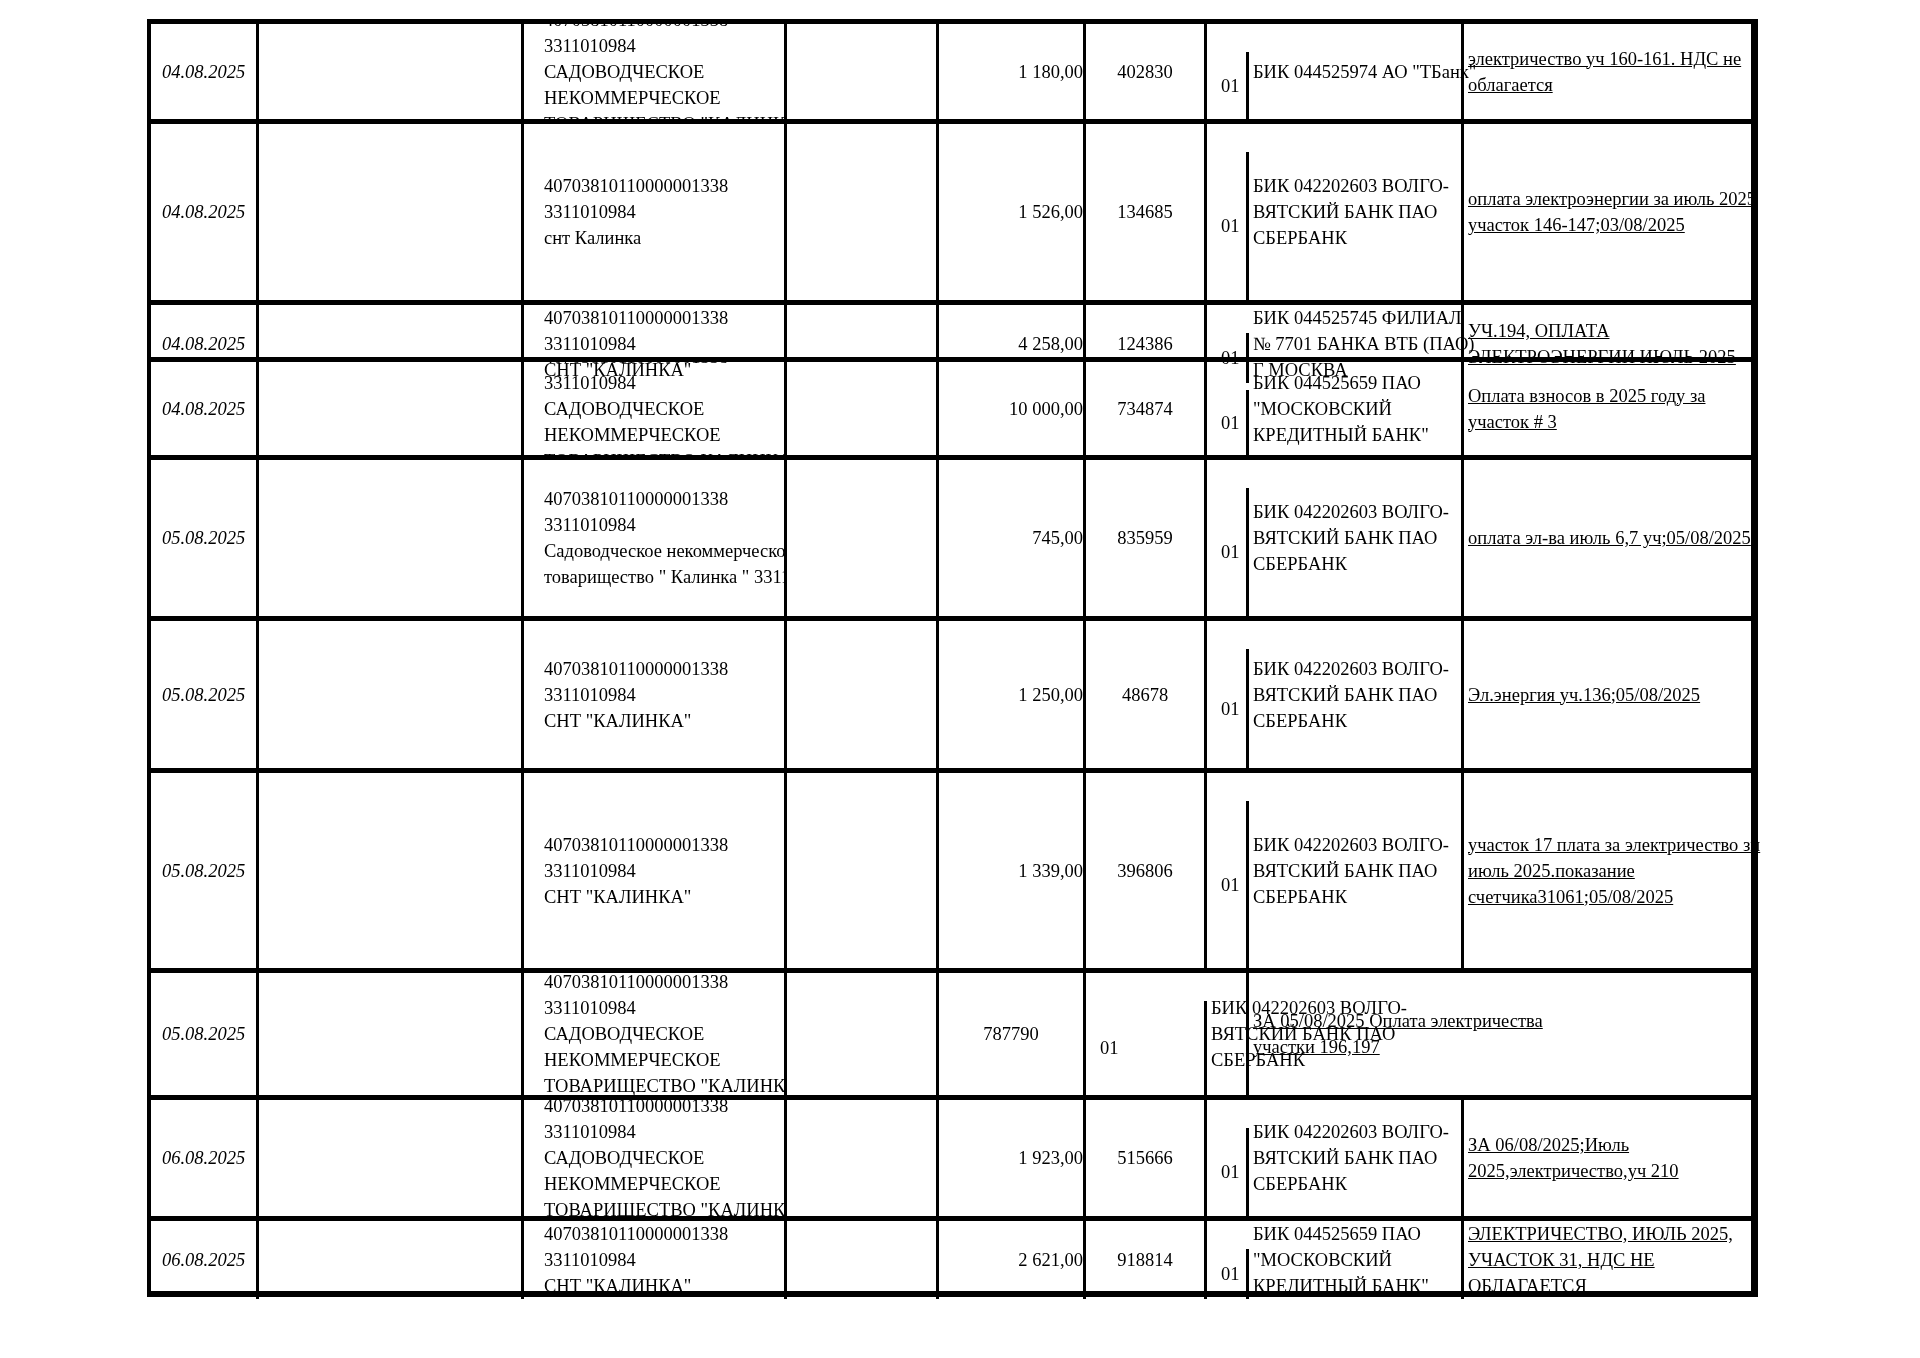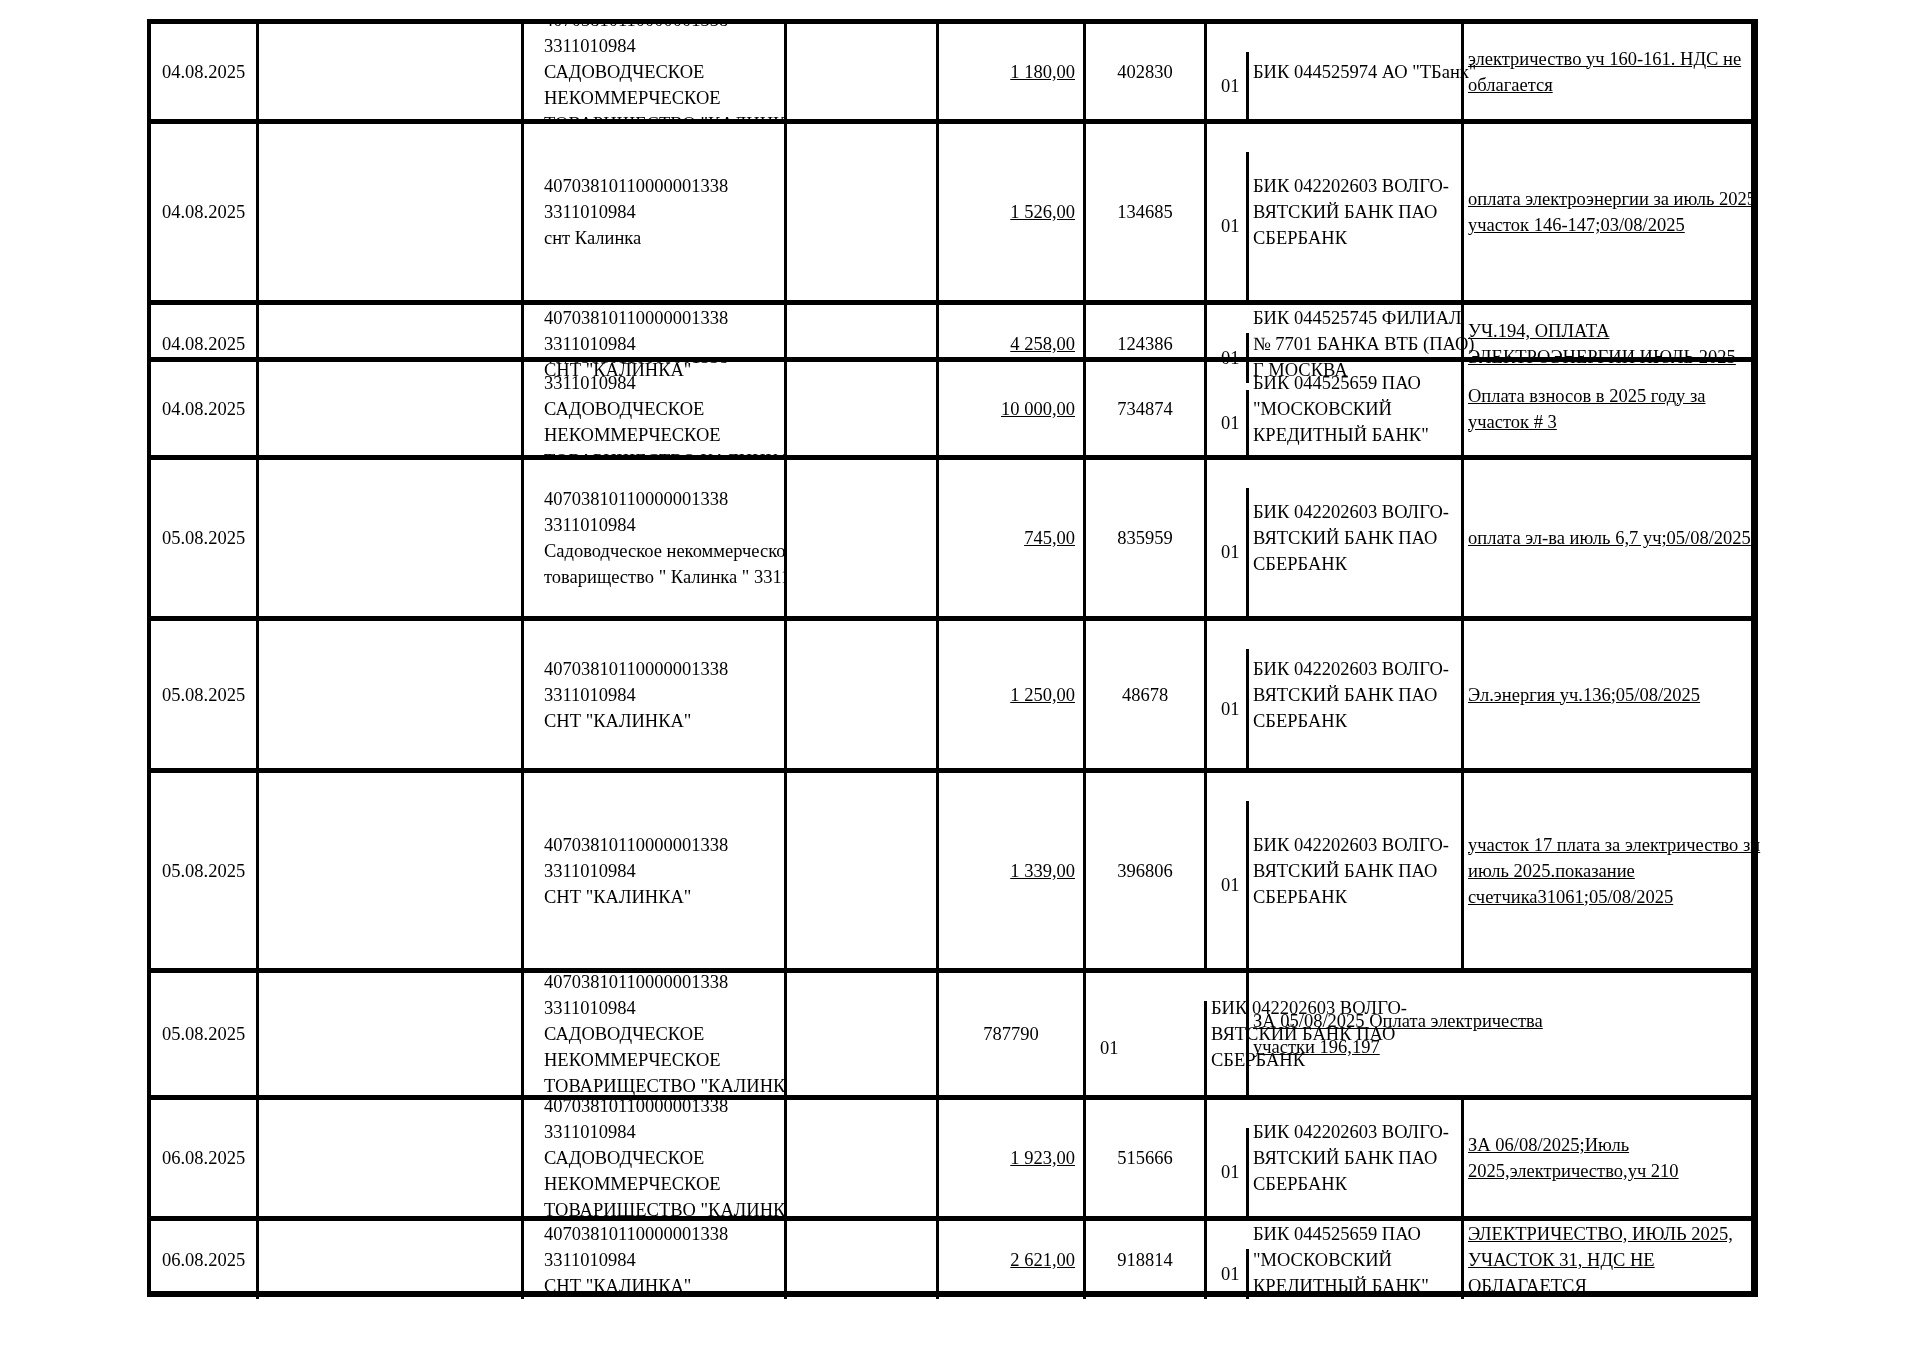--- a/index.html
+++ b/index.html
@@ -44,23 +44,23 @@
     border-right:3px solid #000;
     box-sizing:border-box;
     display:flex;
     align-items:center;
     overflow:hidden;
     font-size:18.5px;
     line-height:26px;
     white-space:pre;
   }
   .cell:last-child{border-right:none;}
-  .cell.date{justify-content:center;}
+  .cell.date{justify-content:center;font-style:italic;}
   .cell.account{padding-left:20px;}
-  .cell.amount{justify-content:flex-end;padding-right:8px;text-decoration:underline;}
+  .cell.amount{justify-content:flex-end;padding-right:0;}
   .cell.doc{justify-content:center;}
   .cell.code{padding-left:14px;margin-top:28px;}
   .cell.bank{padding-left:4px;overflow:visible;}
   .cell.desc{padding-left:4px;overflow:visible;text-decoration:underline;}
 </style>
 </head>
 <body>
 
 <div class="payments-table">
 

